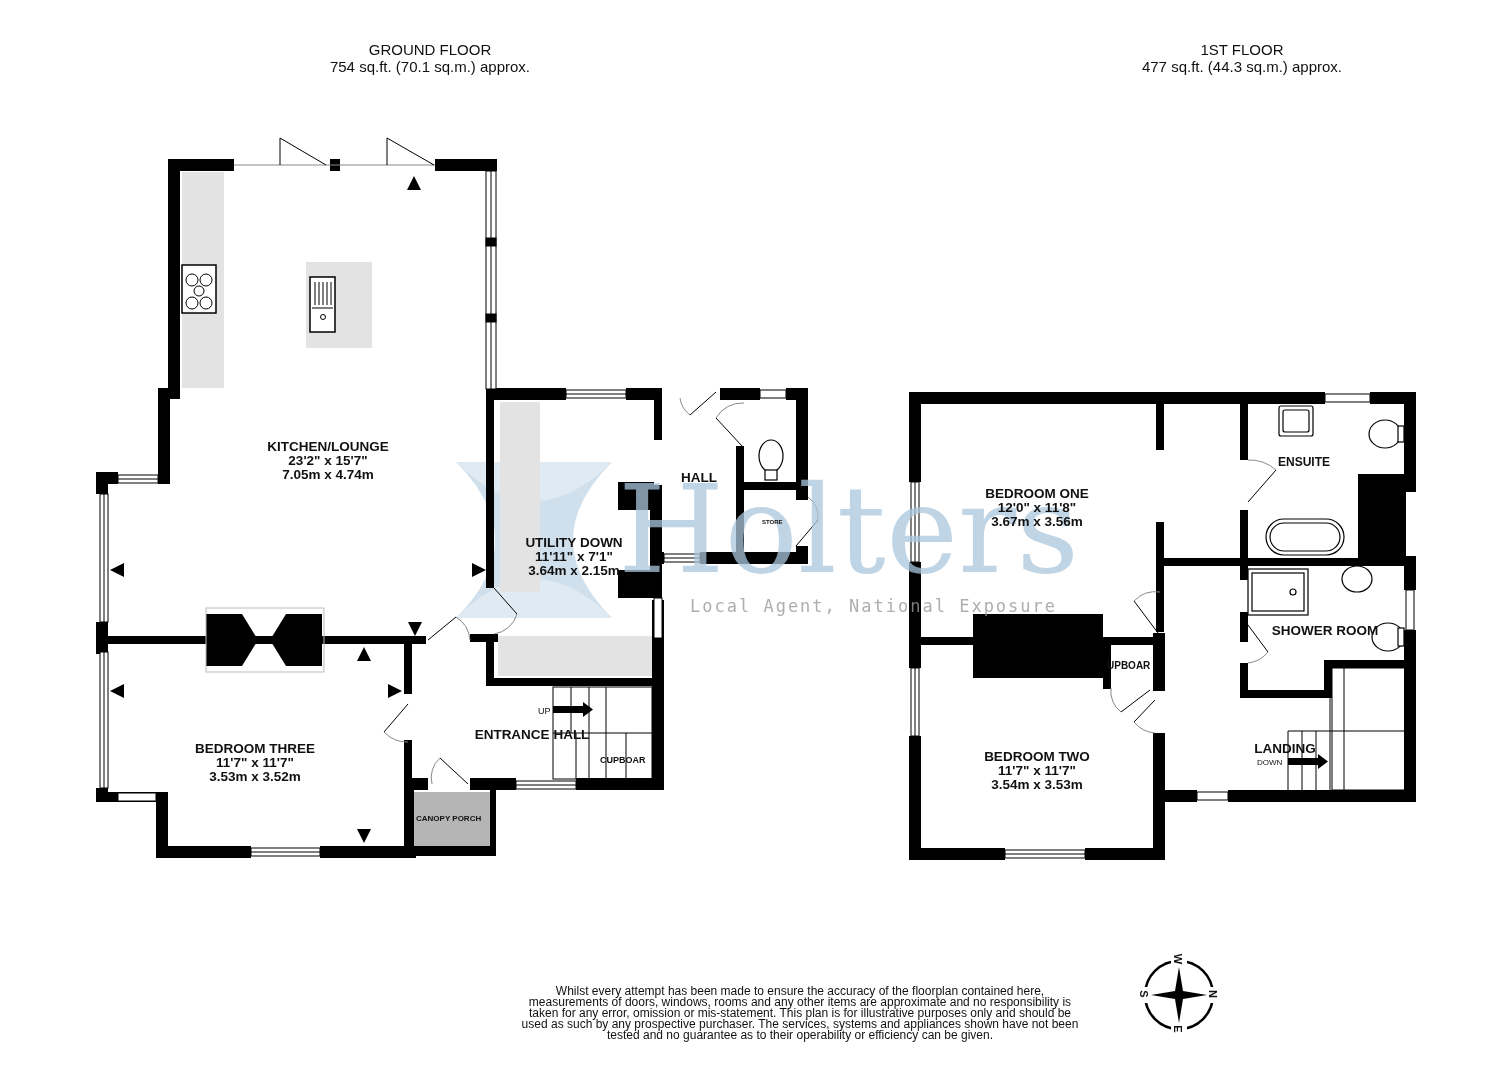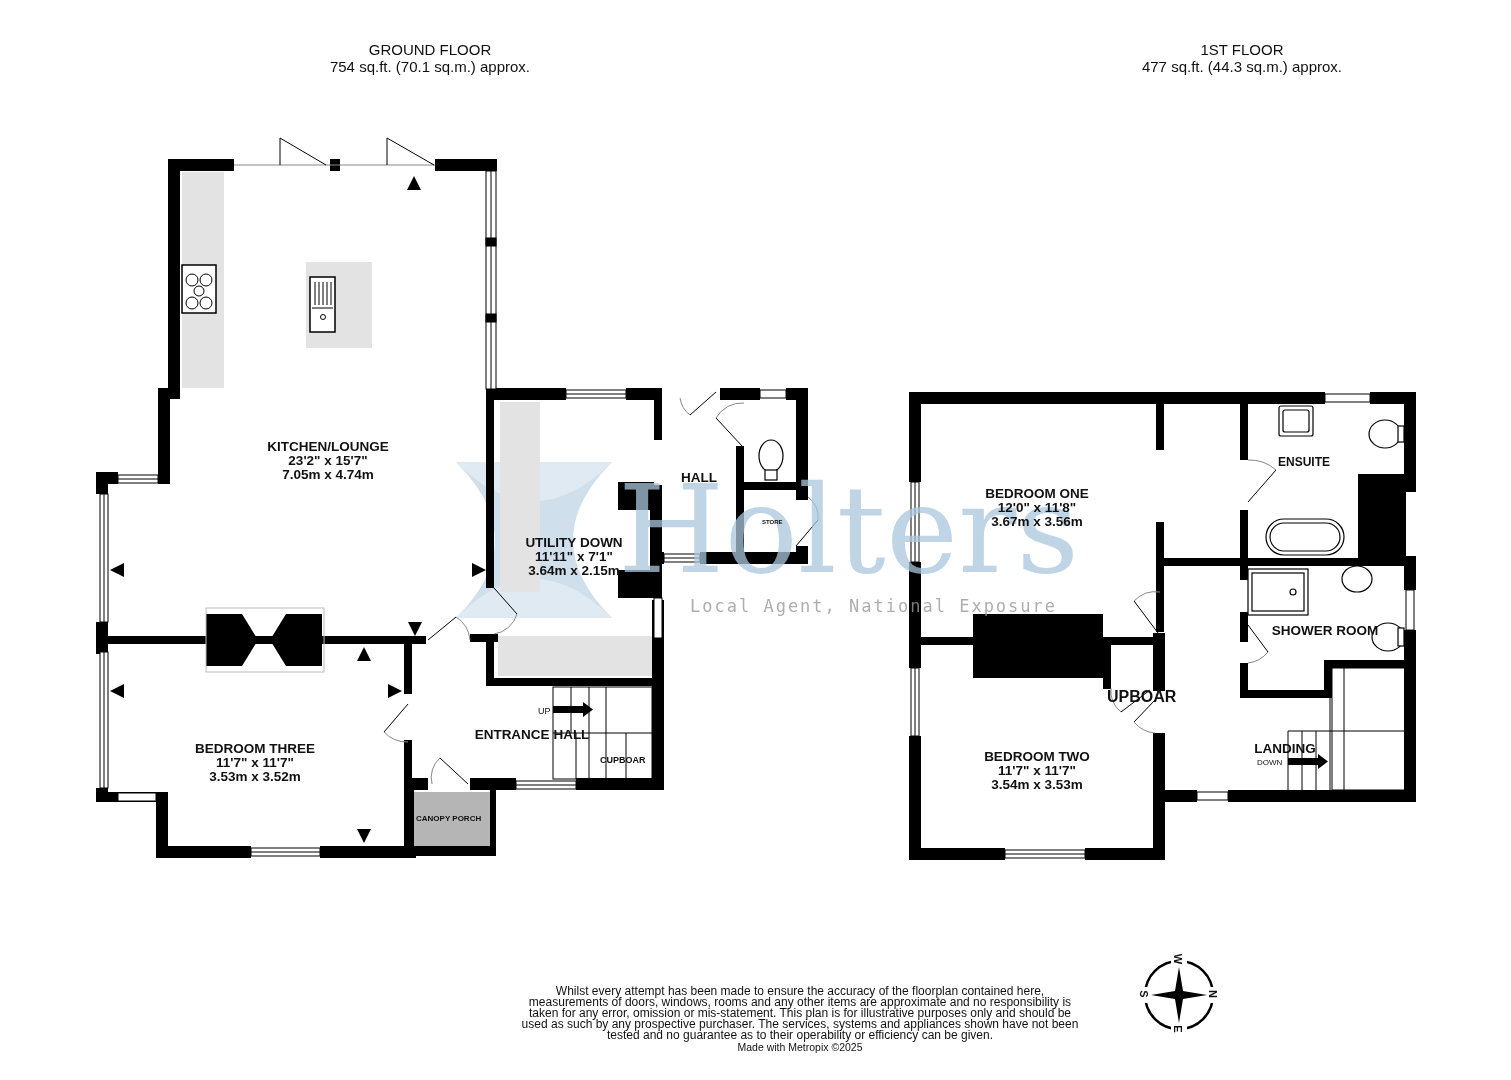--- a/index.html
+++ b/index.html
@@ -327,34 +327,33 @@
   <span>BEDROOM ONE</span>
   <span class="dim">12'0"  x 11'8"</span>
   <span class="dim">3.67m  x 3.56m</span>
 </div>
 <div class="room-label" style="left:1304px; top:455px; font-size:12px;">
   <span>ENSUITE</span>
 </div>
 <div class="room-label" style="left:1325px; top:624px;">
   <span>SHOWER ROOM</span>
 </div>
-<div class="small-label" style="left:1107px; top:688px; font-size:16px;">UPBOAR</div>
+<div class="small-label" style="left:1107px; top:660px; font-size:10px;">UPBOAR</div>
 <div class="room-label" style="left:1037px; top:750px;">
   <span>BEDROOM TWO</span>
   <span class="dim">11'7"  x 11'7"</span>
   <span class="dim">3.54m  x 3.53m</span>
 </div>
 <div class="room-label" style="left:1285px; top:742px;">
   <span>LANDING</span>
 </div>
 <div class="stair-label" style="left:1257px; top:758px; font-size:8px;">DOWN</div>
 
 <div class="footer">
   <div class="disclaimer">Whilst every attempt has been made to ensure the accuracy of the floorplan contained here, measurements of doors, windows, rooms and any other items are approximate and no responsibility is taken for any error, omission or mis-statement. This plan is for illustrative purposes only and should be used as such by any prospective purchaser. The services, systems and appliances shown have not been tested and no guarantee as to their operability or efficiency can be given.</div>
-  <div class="made">Made with Metropix ©2025</div>
 </div>
 
 <div class="compass">
   <svg width="84" height="84" viewBox="0 0 84 84" xmlns="http://www.w3.org/2000/svg">
     <circle cx="42" cy="42" r="34" fill="none" stroke="#000" stroke-width="2.5"></circle>
     <rect x="34" y="2" width="16" height="14" fill="#fff"></rect>
     <rect x="34" y="68" width="16" height="14" fill="#fff"></rect>
     <rect x="2" y="34" width="14" height="16" fill="#fff"></rect>
     <rect x="68" y="34" width="14" height="16" fill="#fff"></rect>
     <polygon points="42,14 46,38 70,42 46,46 42,70 38,46 14,42 38,38" fill="#000"></polygon>

